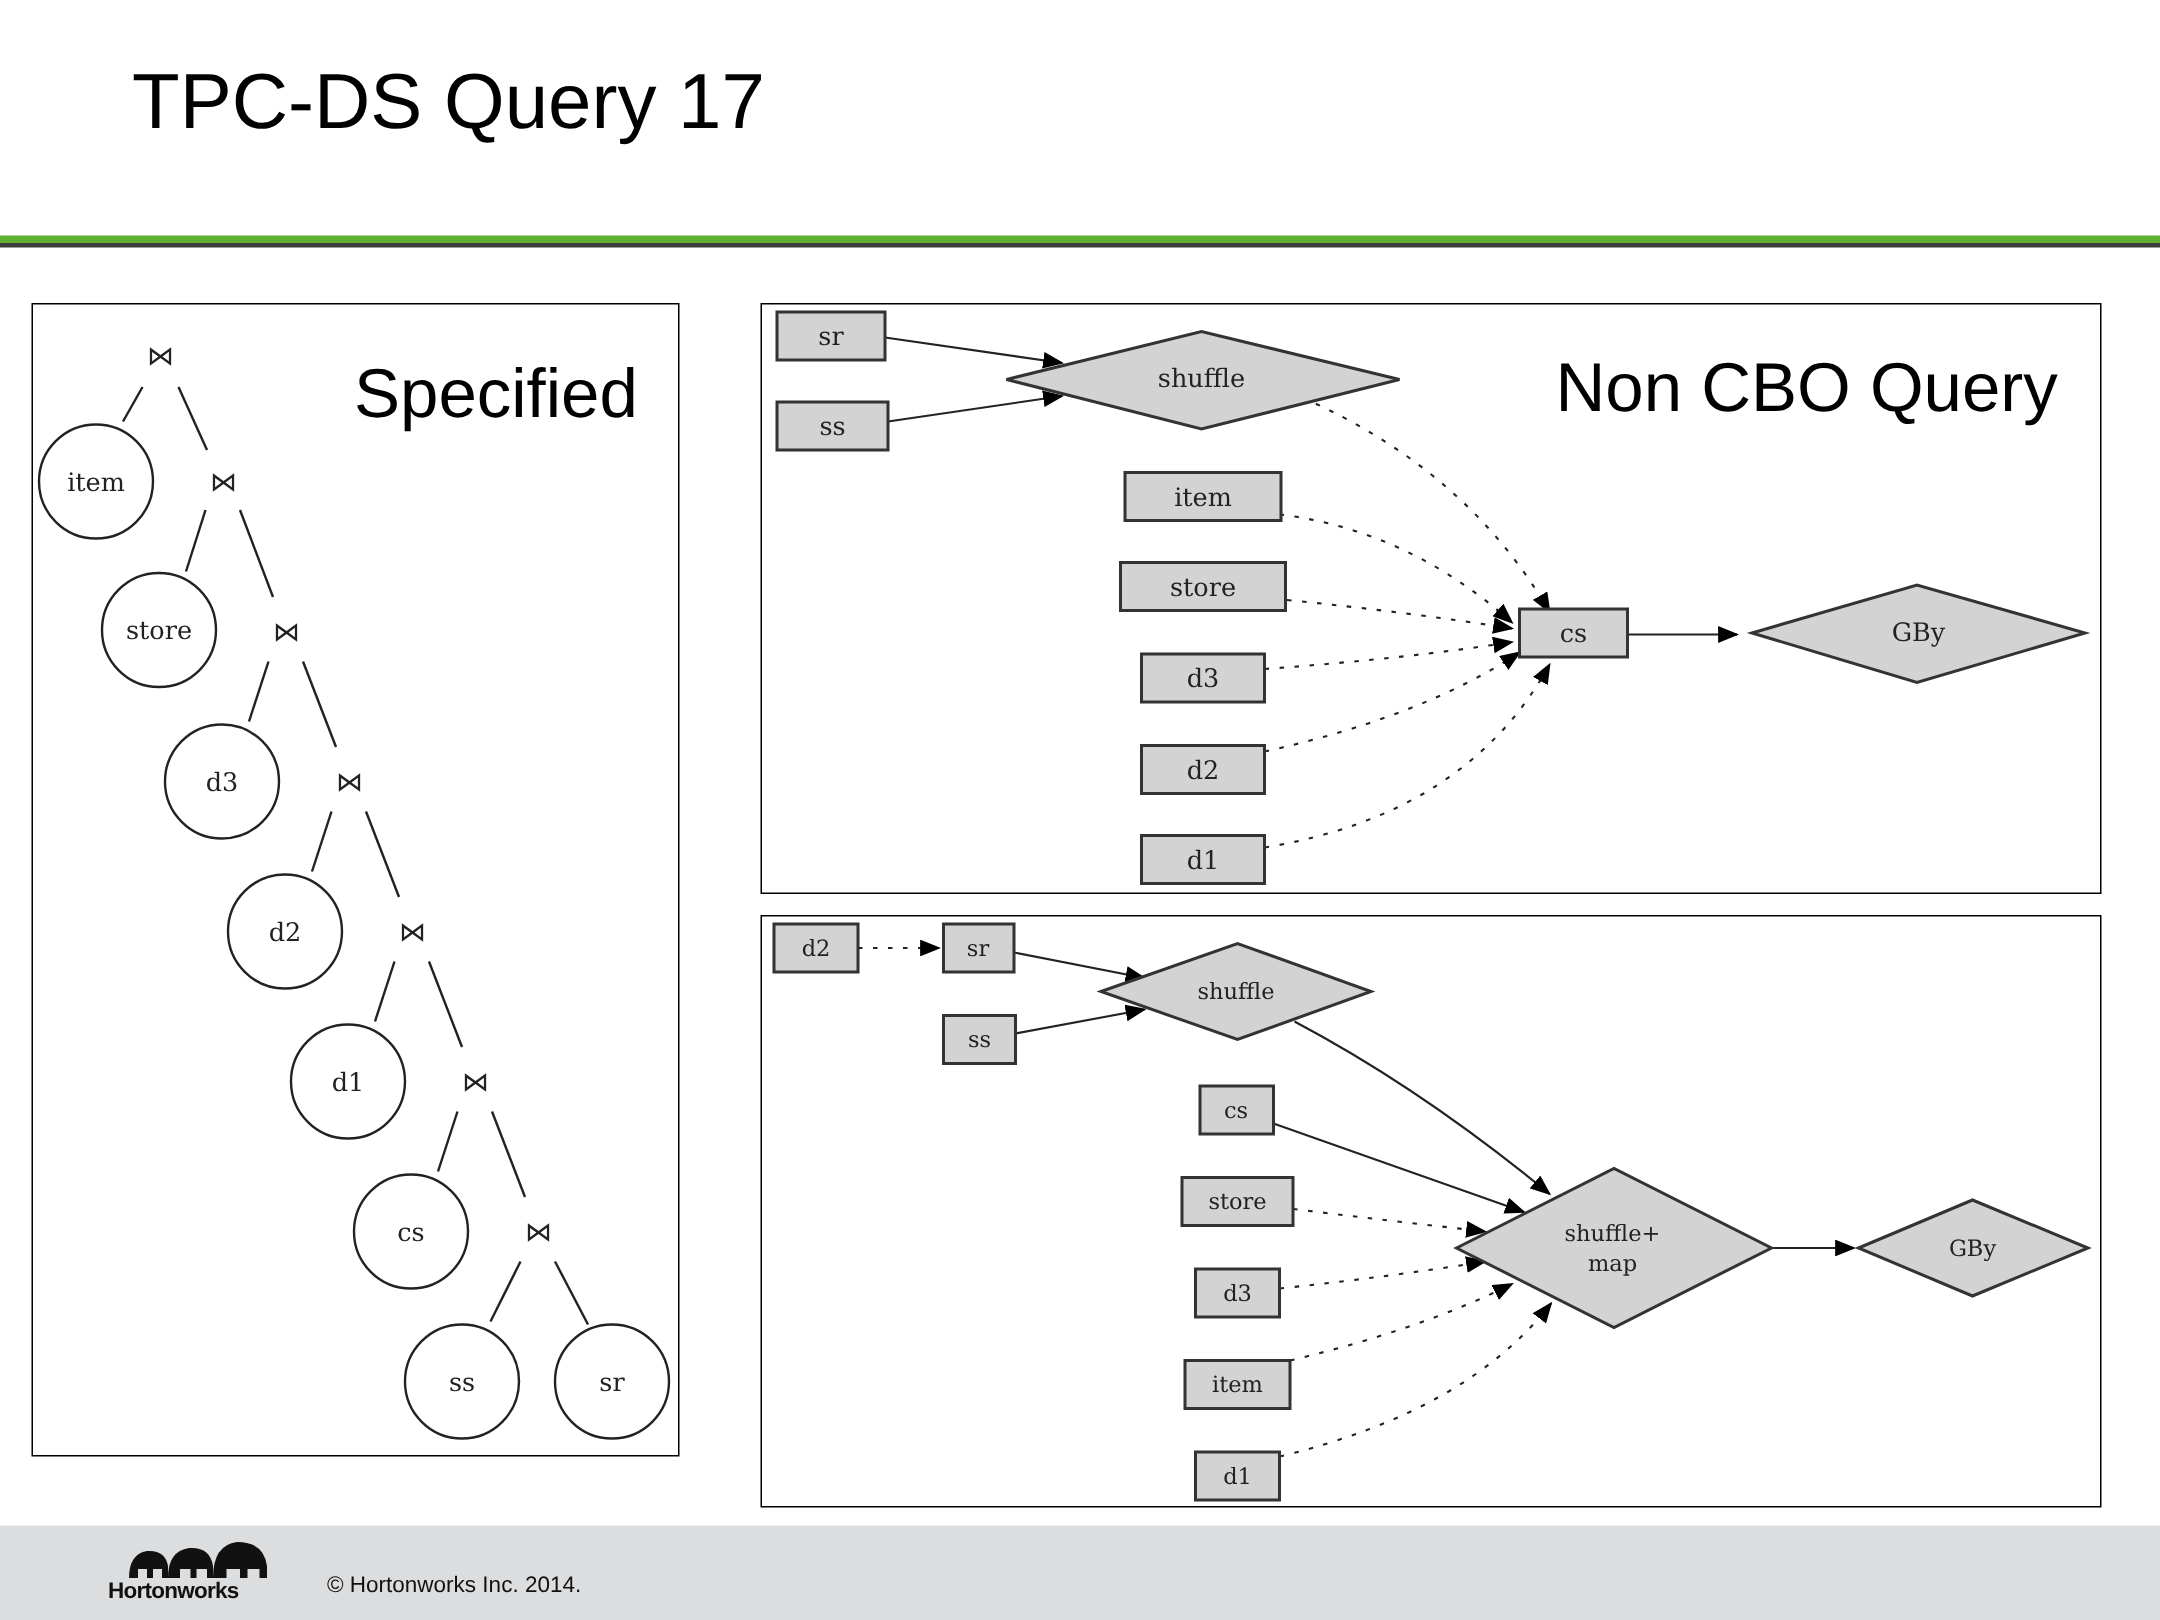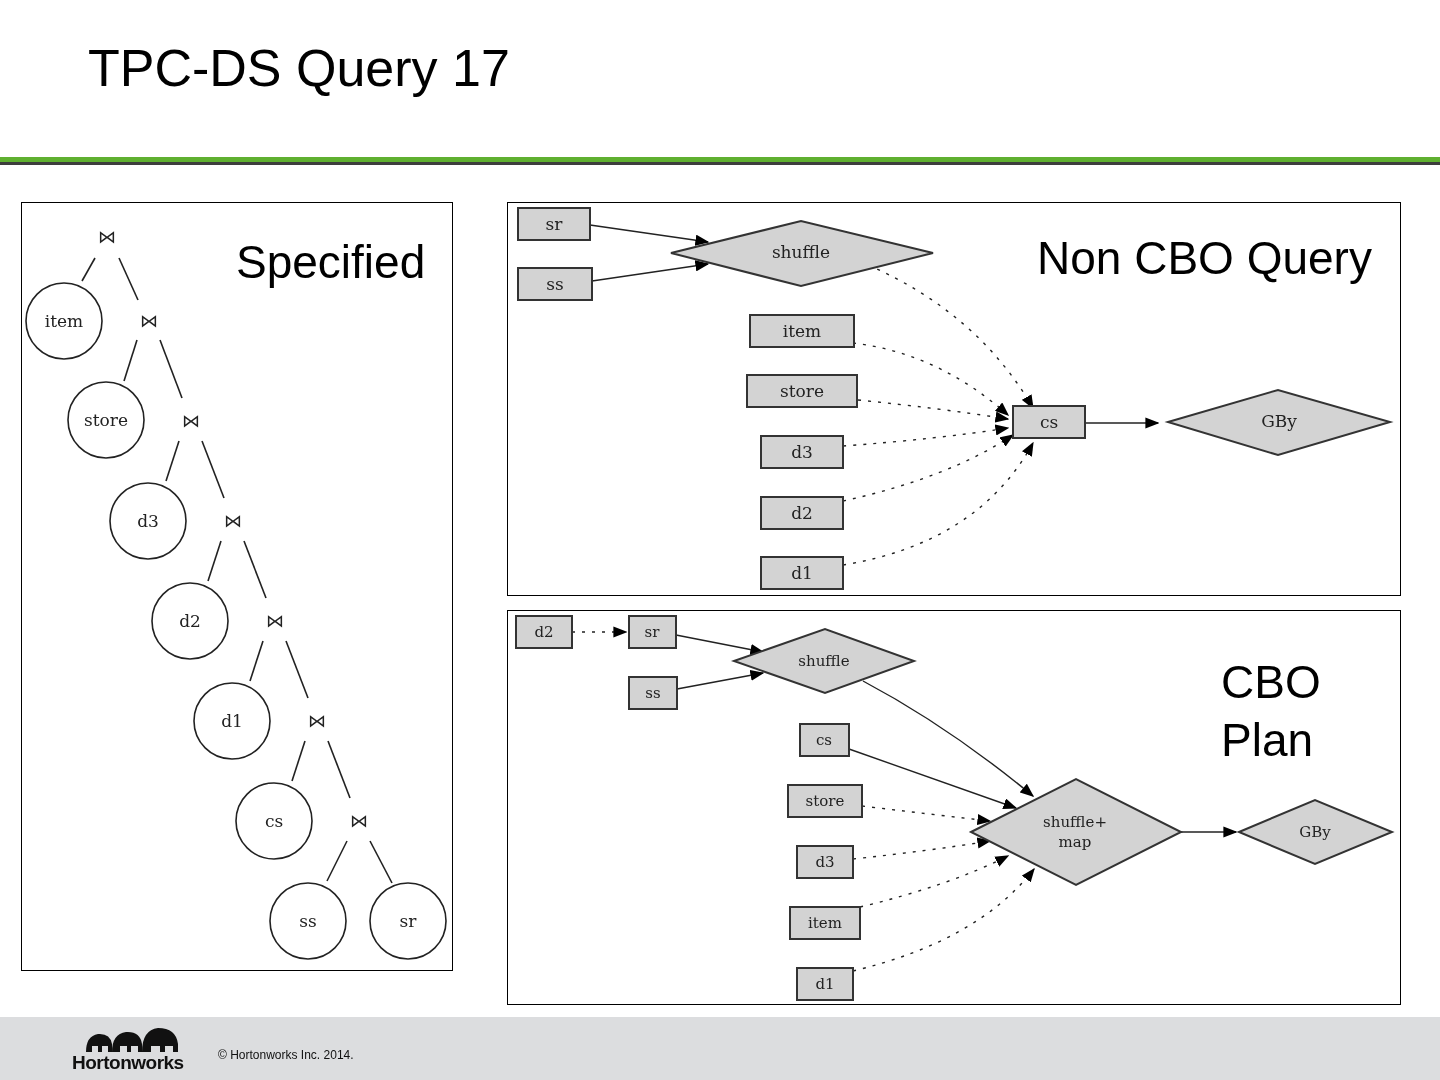--- a/index.html
+++ b/index.html
@@ -7,22 +7,22 @@
   .title{position:absolute;left:88px;top:42px;font-size:52px;color:#000;line-height:1;}
   .rule-green{position:absolute;left:0;top:157px;width:1440px;height:5px;background:#5fb030;}
   .rule-dark{position:absolute;left:0;top:162px;width:1440px;height:3px;background:#3d3d3d;}
   .panel{position:absolute;border:1px solid #000;background:#fff;}
   #p1{left:21px;top:202px;width:430px;height:767px;}
   #p2{left:507px;top:202px;width:892px;height:392px;}
   #p3{left:507px;top:610px;width:892px;height:393px;}
   svg{position:absolute;left:0;top:0;}
   .lbl{position:absolute;font-size:46px;line-height:58px;color:#000;}
   .footer{position:absolute;left:0;top:1017px;width:1440px;height:63px;background:#dcdddf;}
-  .copy{position:absolute;left:218px;top:1048px;font-size:12px;color:#111;}
-  .logo-text{position:absolute;left:72px;top:1052px;font-size:19px;font-weight:bold;color:#111;letter-spacing:-0.5px;}
+  .copy{position:absolute;left:218px;top:1048px;font-size:15px;color:#111;}
+  .logo-text{position:absolute;left:72px;top:1052px;font-size:15px;font-weight:bold;color:#111;letter-spacing:-0.5px;}
   .node-text{font-family:"DejaVu Serif",serif;fill:#222;}
 </style>
 </head>
 <body>
 
 <div class="title">TPC-DS Query 17</div>
 <div class="rule-green"></div>
 <div class="rule-dark"></div>
 
 <div class="panel" id="p1">
@@ -168,24 +168,20 @@
       <text x="316" y="134">cs</text>
       <text x="317" y="195">store</text>
       <text x="317" y="256">d3</text>
       <text x="317" y="317">item</text>
       <text x="317" y="378">d1</text>
       <text x="567" y="216">shuffle+</text>
       <text x="567" y="236">map</text>
       <text x="807" y="226">GBy</text>
     </g>
   </svg>
-  <div class="lbl" style="left:713px;top:42px;">
-    <div>CBO</div>
-    <div>Plan</div>
-  </div>
 </div>
 
 <div class="footer"></div>
 <svg style="left:84px;top:1026px;" width="100" height="28">
   <g fill="#111">
     <path d="M2 26 Q2 10 14 8 Q26 7 28 18 L28 26 L24 26 L24 20 L18 20 L18 26 L14 26 L14 20 L8 20 L8 26 Z"></path>
     <path d="M28 26 Q28 8 42 6 Q56 5 58 18 L58 26 L54 26 L54 20 L47 20 L47 26 L43 26 L43 20 L36 20 L36 26 Z"></path>
     <path d="M58 26 Q58 4 74 2 Q92 2 94 18 L94 26 L89 26 L89 20 L81 20 L81 26 L76 26 L76 20 L67 20 L67 26 Z"></path>
   </g>
 </svg>

